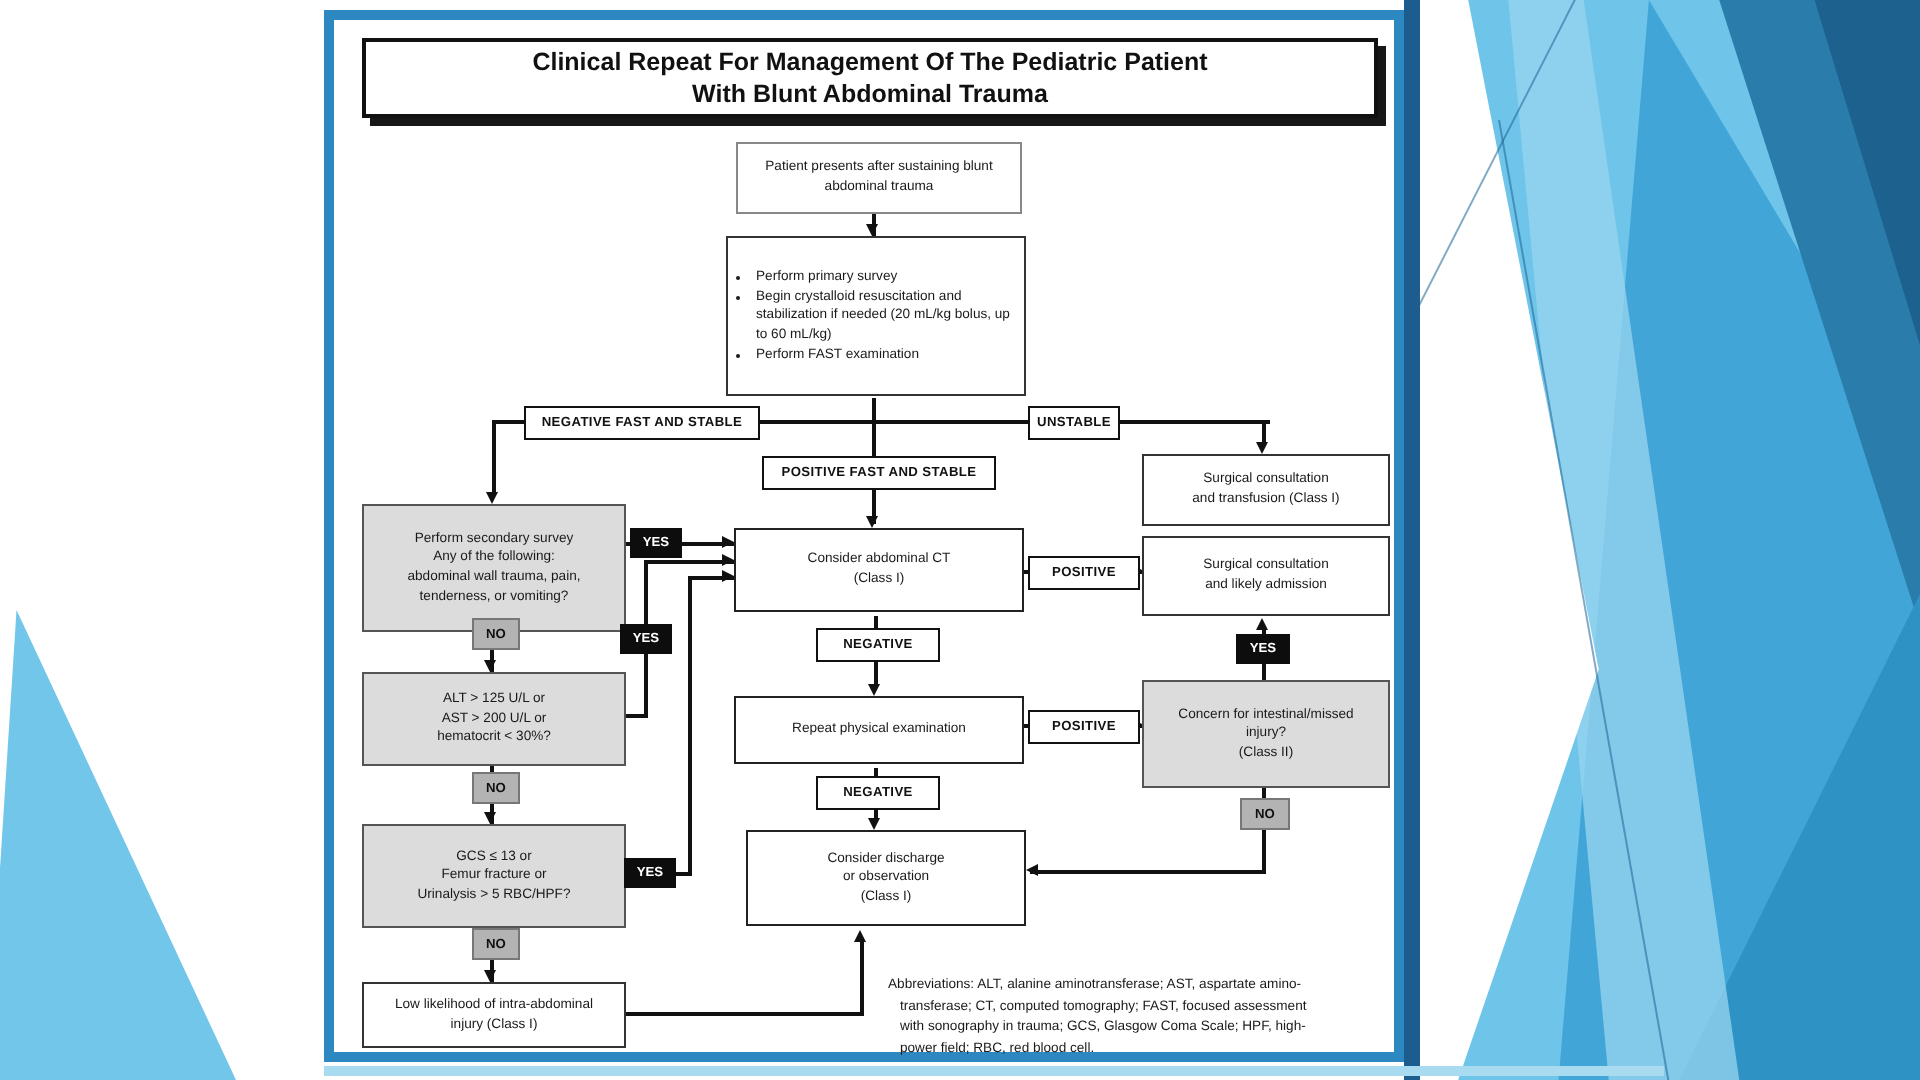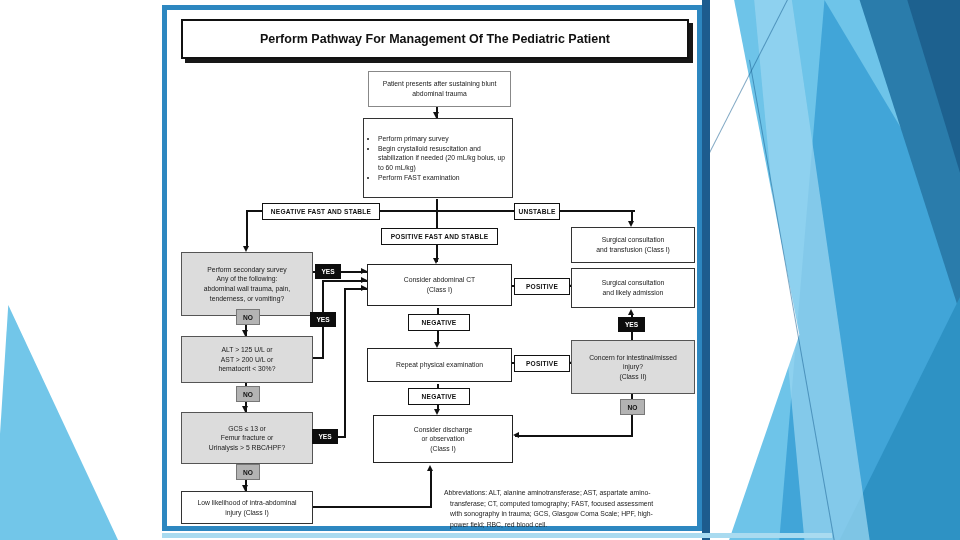--- a/index.html
+++ b/index.html
@@ -122,21 +122,22 @@
   <div class="ah r" style="left:361px;top:285px;"></div>
   <div class="ah d" style="left:434px;top:342px;"></div>
   <div class="ah r" style="left:565px;top:282px;"></div>
   <div class="ah r" style="left:565px;top:359px;"></div>
   <div class="ah u" style="left:628px;top:309px;"></div>
   <div class="ah l" style="left:513px;top:432px;"></div>
   <div class="ah d" style="left:434px;top:409px;"></div>
   <div class="ah u" style="left:427px;top:465px;"></div>
 
   <div class="title-box">
-    <span>Perform Pathway For Management Of The Pediatric Patient</span>
+    <span>Clinical Repeat For Management Of The Pediatric Patient</span>
+    <span>With Blunt Abdominal Trauma</span>
   </div>
 
   <div class="box" style="left:368px;top:71px;width:141px;height:34px;border-color:#888;">
     <span>Patient presents after sustaining blunt</span>
     <span>abdominal trauma</span>
   </div>
 
   <div class="bullets">
     <ul>
       <li>Perform primary survey</li>

